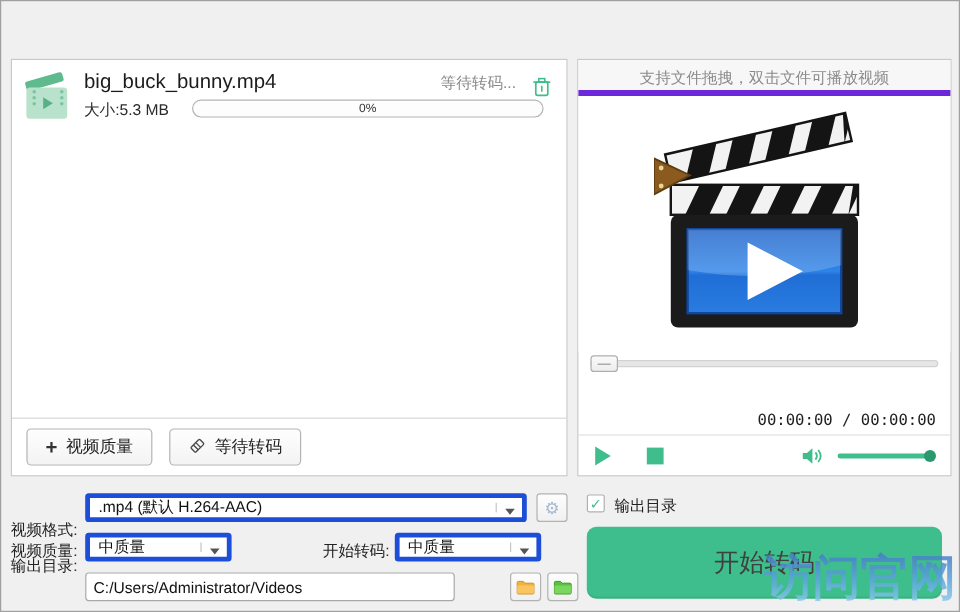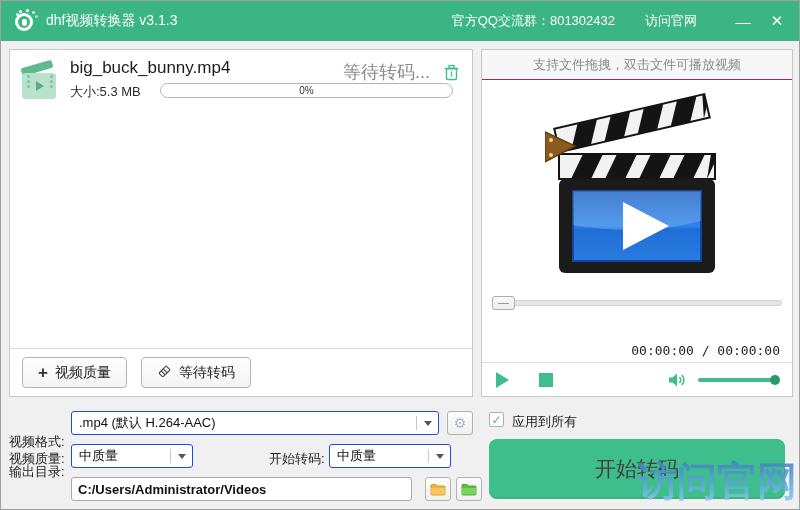--- a/index.html
+++ b/index.html
@@ -39,61 +39,61 @@
             border-radius:2px; transform:rotate(-16deg); }
   .fi-body { position:absolute; left:0; top:13px; width:34px; height:26px; background:#b9e2cc;
              border-radius:3px; }
   .fi-play { position:absolute; left:14px; top:21px; width:0; height:0;
              border-left:8px solid #58b084; border-top:5px solid transparent; border-bottom:5px solid transparent; }
   .fi-dots { position:absolute; left:5px; top:20px; width:3px; height:3px; border-radius:50%;
              background:#7cc5a0; box-shadow:0 5px 0 #7cc5a0, 0 -5px 0 #7cc5a0,
              23px 0 0 #7cc5a0, 23px 5px 0 #7cc5a0, 23px -5px 0 #7cc5a0; }
   .fi-name { position:absolute; left:60px; top:8px; font-family:Liberation Sans, sans-serif;
              font-size:17px; color:#1c1c1c; }
-  .fi-status { position:absolute; right:42px; top:10px; font-size:18px; color:#8a8a8a; }
+  .fi-status { position:absolute; right:42px; top:10px; font-size:13px; color:#8a8a8a; }
   .fi-trash { position:absolute; right:12px; top:14px; width:17px; height:18px; cursor:pointer; }
   .fi-size { position:absolute; left:60px; top:33px; font-size:13px; color:#2a2a2a; }
   .fi-progress { position:absolute; left:150px; top:33px; width:293px; height:15px;
                  border:1px solid #b4b4b4; border-radius:8px; background:#fdfdfd; overflow:hidden; }
   .fi-progress-fill { height:100%; background:#3fbd8d; border-radius:8px; }
   .fi-progress-text { position:absolute; left:0; right:0; top:1px; text-align:center;
                       font-size:10px; color:#333; }
 
   
   .list-actions { position:absolute; left:0; right:0; bottom:0; height:48px;
                   border-top:1px solid #d8d8d8; display:flex; align-items:center; padding-left:12px; gap:14px; }
   .btn { height:31px; padding:0 15px; background:linear-gradient(#fefefe,#f3f3f3);
          border:1px solid #b3b3b3; border-radius:4px; display:inline-flex; align-items:center;
          gap:7px; font-size:14px; color:#222; cursor:pointer; }
   .plus-glyph { font-size:17px; font-weight:bold; color:#333; line-height:1; }
 
   
   .drop-hint { height:30px; line-height:29px; text-align:center; font-size:13px; color:#8b8b8b;
-               background:#f7f7f7; border-bottom:1px solid #6d28d9; }
+               background:#f7f7f7; border-bottom:5px solid #6d28d9; }
   .video-area { flex:1; display:flex; align-items:center; justify-content:center; background:#fff; }
   .seek-row { position:relative; height:16px; margin:2px 10px 0; }
   .seek-track { position:absolute; left:0; right:0; top:5px; height:6px; background:#e6e6e6;
                 border:1px solid #d2d2d2; border-radius:3px; }
   .seek-handle { position:absolute; left:0; top:1px; width:23px; height:14px;
                  background:linear-gradient(#fafafa,#ededed); border:1px solid #aeaeae; border-radius:3px; cursor:pointer; }
   .seek-handle::after { content:""; position:absolute; left:5px; right:5px; top:6px; height:1px; background:#9a9a9a; }
   .time-row { text-align:right; padding:2px 12px 4px 0;
               font-family:"DejaVu Sans Mono","Liberation Mono",monospace; font-size:13px; color:#1e1e1e;margin-top:30px; }
   .controls-row { border-top:1px solid #e0e0e0; height:34px; display:flex; align-items:center; padding:0 14px; }
   .play-btn { width:0; height:0; border-left:13px solid #3fbd8d; border-top:8px solid transparent;
               border-bottom:8px solid transparent; cursor:pointer; }
   .stop-btn { width:14px; height:14px; background:#3fbd8d; margin-left:30px; cursor:pointer; }
   .volume-icon { margin-left:auto; width:20px; height:16px; cursor:pointer; }
   .volume-slider { position:relative; width:80px; height:10px; margin-left:10px; cursor:pointer; }
   .volume-fill { position:absolute; left:0; right:0; top:3px; height:4px; background:#3fbd8d; border-radius:2px; }
   .volume-knob { position:absolute; right:-2px; top:0; width:10px; height:10px; border-radius:50%; background:#2a9a6e; }
 
   
   .form-label { position:absolute; font-size:13px; color:#222; }
-  .combo { position:absolute; height:24px; background:#fff; border:1px solid #1d4ed8; border-radius:3px;
+  .combo { position:absolute; height:24px; background:#fff; border:4px solid #1d4ed8; border-radius:3px;
            font-size:13px; color:#111; display:flex; align-items:center; padding-left:7px; cursor:pointer; }
   .combo-sep { position:absolute; right:21px; top:4px; bottom:4px; width:1px; background:#c6c6c6; }
   .combo-arrow { position:absolute; right:6px; top:9px; width:0; height:0;
                  border-left:4px solid transparent; border-right:4px solid transparent; border-top:5px solid #555; }
   .tool-btn { position:absolute; height:24px; background:linear-gradient(#fdfdfd,#f0f0f0);
               border:1px solid #b3b3b3; border-radius:3px; display:flex; align-items:center;
               justify-content:center; cursor:pointer; }
   .gear-glyph { font-size:14px; color:#a5b8d2; }
   .path-input { position:absolute; height:24px; border:1px solid #a9a9a9; border-radius:3px;
                 font-size:13px; color:#111; padding:0 6px; background:#fff;
@@ -108,33 +108,20 @@
   .watermark { position:absolute; right:2px; bottom:0px; font-size:40px; font-weight:bold;
                letter-spacing:0px; background:linear-gradient(180deg,#3f6fbe 0%,#5fa8dd 55%,#9ed6ef 100%);
                -webkit-background-clip:text; background-clip:text; color:transparent; opacity:0.85;
                pointer-events:none; white-space:nowrap; }
 </style>
 </head>
 <body>
 
 <div class="window">
 
-  <div class="titlebar">
-    <div class="logo">
-      <span class="logo-dots"></span>
-        <span class="logo-ring"></span>
-    </div>
-    <span class="title">dhf视频转换器 v3.1.3</span>
-    <div class="titlebar-right">
-      <span class="qq-group">官方QQ交流群：801302432</span>
-      <span class="visit-site">访问官网</span>
-      <span class="win-btn">—</span>
-      <span class="win-btn close">✕</span>
-    </div>
-  </div>
 
   <div class="left-panel">
     <div class="file-item">
       <div class="fi-icon">
         <span class="fi-top"></span>
           <span class="fi-body"></span>
         <span class="fi-dots"></span>
           <span class="fi-play"></span>
       </div>
       <span class="fi-name">big_buck_bunny.mp4</span>
@@ -255,35 +242,35 @@
       <span class="combo-arrow"></span>
   </div>
   <span class="form-label" style="left:268px; top:449px;">开始转码:</span>
   <div class="combo" style="left:328px; top:443px; width:122px;">
     <span>中质量</span>
     <span class="combo-sep"></span>
       <span class="combo-arrow"></span>
   </div>
 
   <span class="form-label" style="left:8px; top:462px;">输出目录:</span>
-  <input class="path-input" style="left: 70px; top: 476px; width: 341px; font-weight: bold;" value="C:/Users/Administrator/Videos">
+  <input class="path-input" style="left: 70px; top: 476px; width: 308px;" value="C:/Users/Administrator/Videos">
   <div class="tool-btn" style="left:424px; top:476px; width:26px;">
     <svg width="16" height="13" viewBox="0 0 16 13">
       <path d="M1 2.5 q0-1 1-1 h4 l1.5 1.5 h6.5 q1 0 1 1 v7 q0 1 -1 1 h-12 q-1 0 -1-1 z" fill="#f2b33c" stroke="#c79023" stroke-width="0.8"></path>
       <path d="M1 5 h14 v5.5 q0 1 -1 1 h-12 q-1 0 -1-1 z" fill="#fac55e"></path>
     </svg>
   </div>
   <div class="tool-btn" style="left:455px; top:476px; width:26px;">
     <svg width="16" height="13" viewBox="0 0 16 13">
       <path d="M1 2.5 q0-1 1-1 h4 l1.5 1.5 h6.5 q1 0 1 1 v7 q0 1 -1 1 h-12 q-1 0 -1-1 z" fill="#58c23e" stroke="#3d9427" stroke-width="0.8"></path>
       <path d="M1 5 h14 v5.5 q0 1 -1 1 h-12 q-1 0 -1-1 z" fill="#7ad65e"></path>
     </svg>
   </div>
 
   <div class="checkbox" style="left:488px; top:411px;">
     <span>✓</span>
   </div>
-  <span class="form-label" style="left:511px; top:412px; font-size:13px;">应用到所有</span>
+  <span class="form-label" style="left:511px; top:412px; font-size:13px;">输出目录</span>
 
   <button class="start-btn">开始转码</button>
 
   <div class="watermark">访问官网</div>
 </div>
 
 </body></html>

